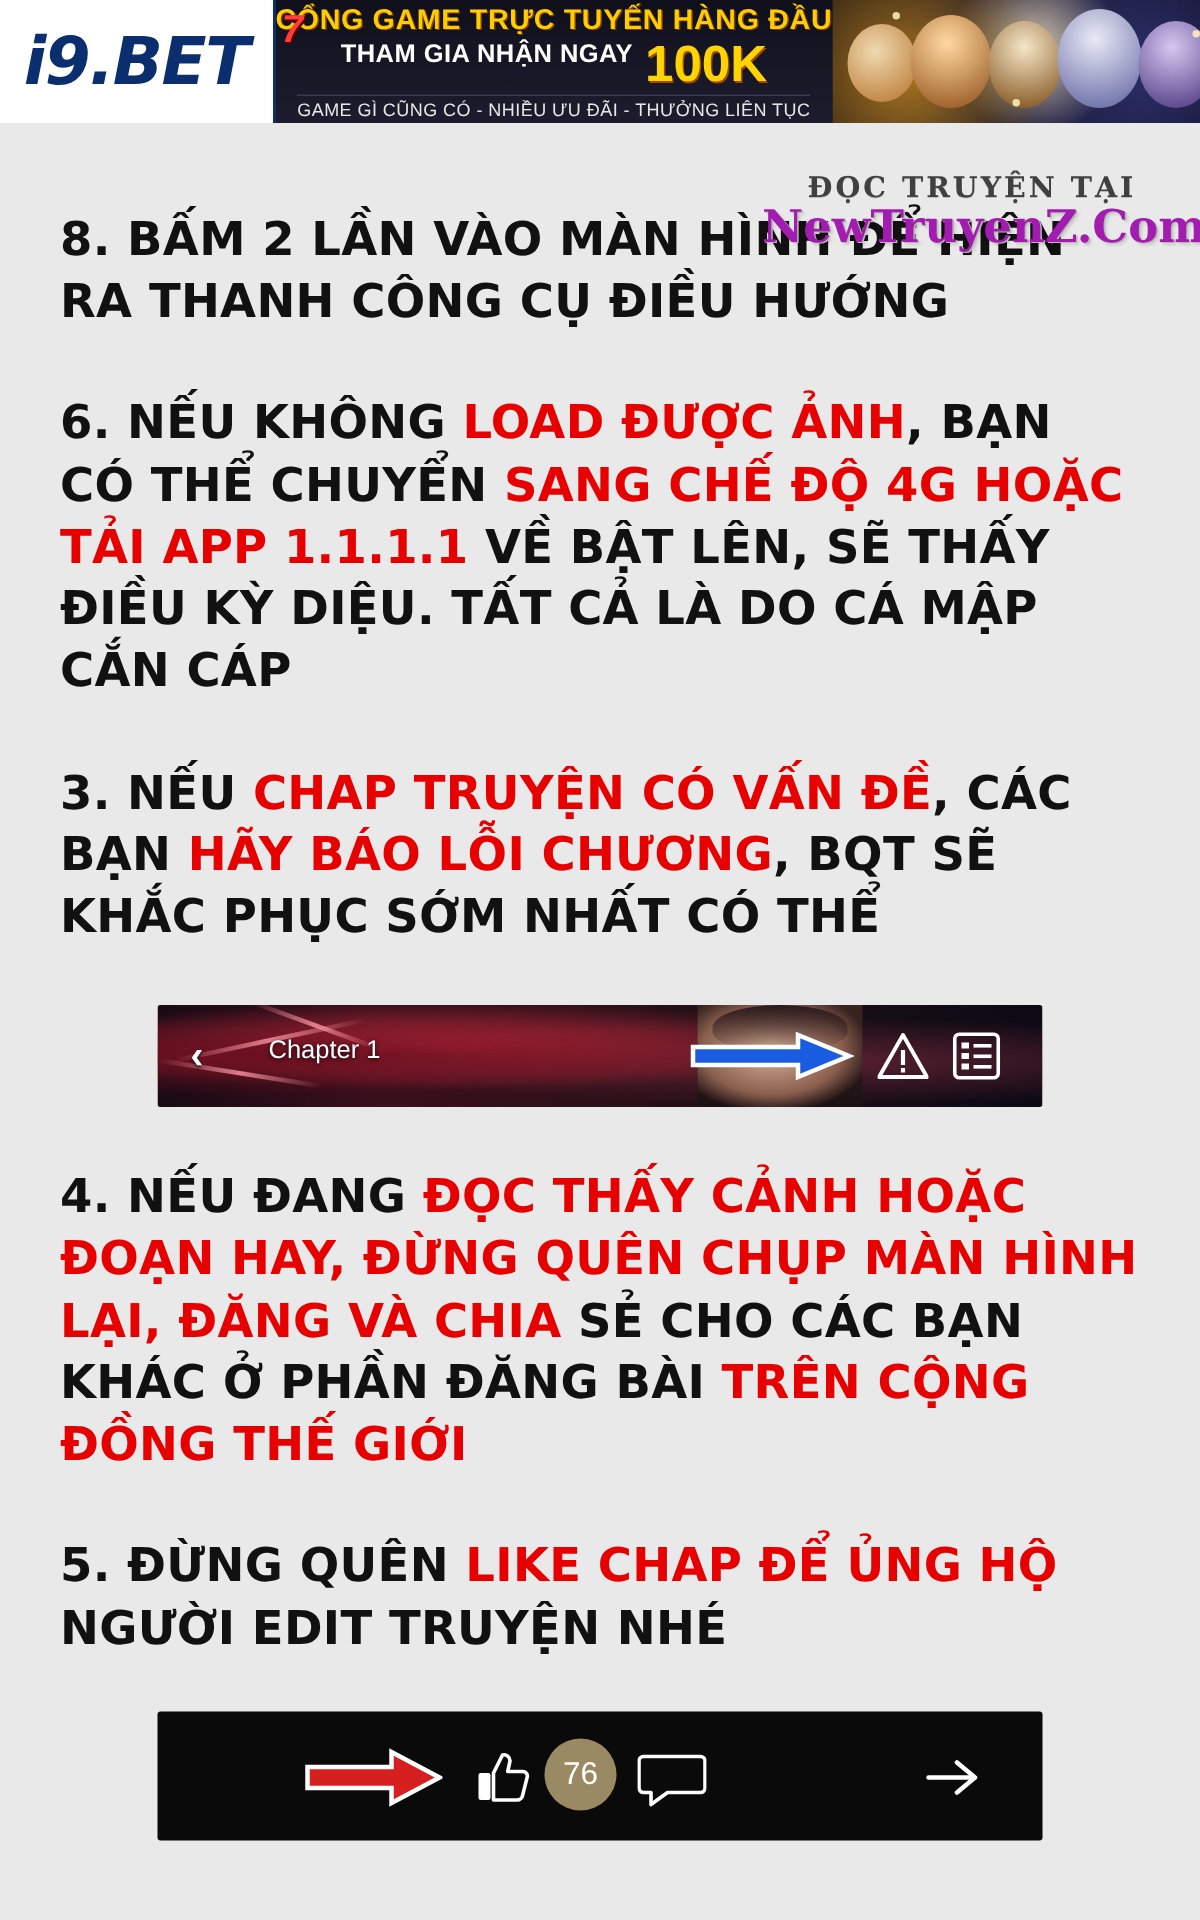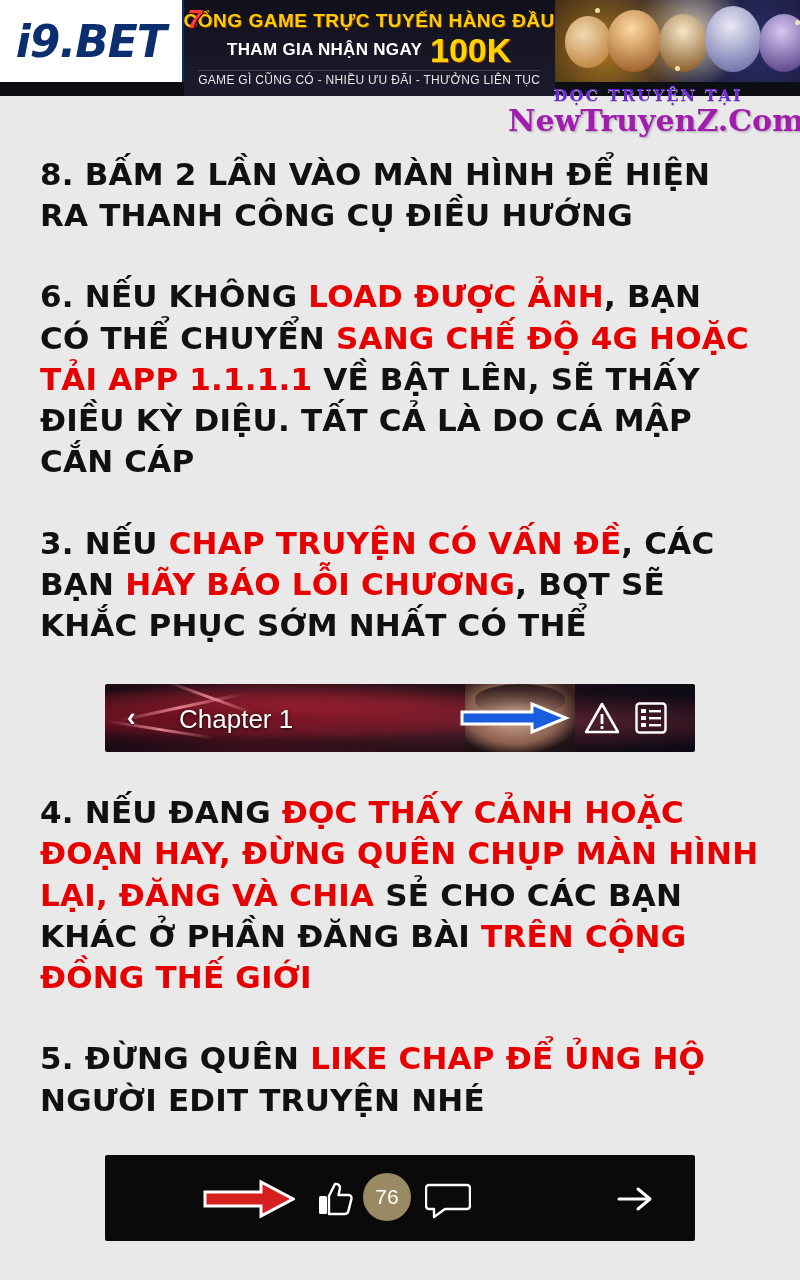--- a/index.html
+++ b/index.html
@@ -12,21 +12,21 @@
     background: #e9e9e9;
     font-family: "Liberation Sans", sans-serif;
     overflow: hidden;
     position: relative;
   }
 
   
   .ad-banner {
     position: relative;
     width: 800px;
-    height: 96px;
+    height: 82px;
     background: #0d0d14;
     display: flex;
     overflow: hidden;
   }
   .ad-logo {
     width: 200px;
     height: 82px;
     background: #ffffff;
     display: flex;
     align-items: center;
@@ -58,21 +58,21 @@
   .ad-line1 {
     color: #ffcc00;
     font-weight: bold;
     font-size: 19px;
     letter-spacing: 0.5px;
     text-shadow: 1px 1px 0 #7a3c00;
     white-space: nowrap;
   }
   .ad-line2 {
     display: flex;
-    align-items: center;
+    align-items: flex-start;
     gap: 8px;
     margin-top: 1px;
   }
   .ad-line2 .sub {
     color: #ffffff;
     font-weight: bold;
     font-size: 17px;
     letter-spacing: 0.3px;
   }
   .ad-line2 .amount {
@@ -134,24 +134,25 @@
     position: absolute;
     right: 12px;
     top: 86px;
     text-align: center;
     width: 280px;
     pointer-events: none;
   }
   .watermark .wm-top {
     font-family: "DejaVu Serif", serif;
     font-weight: bold;
-    font-size: 16px;
-    color: #6d28d9;
+    font-size: 19px;
+    color: #404040;
     letter-spacing: 2px;
     text-shadow: 0 1px 0 #bfbfbf;
+    margin-top: 28px;
   }
   .watermark .wm-main {
     font-family: "DejaVu Serif", serif;
     font-weight: bold;
     font-size: 30px;
     color: #a21caf;
     letter-spacing: 0px;
     text-shadow: 1px 1px 0 #b8b8b8, 2px 2px 2px rgba(0,0,0,.12);
     margin-top: -2px;
   }
@@ -233,21 +234,21 @@
     font-weight: bold;
     line-height: 1;
     text-shadow: 0 1px 2px rgba(0,0,0,.8);
   }
   .fig-chapter .chapter-label {
     position: absolute;
     left: 74px;
     top: 20px;
     color: #ffffff;
     font-family: "Liberation Sans", sans-serif;
-    font-size: 26px;
+    font-size: 17px;
     text-shadow: 0 1px 3px rgba(0,0,0,.85);
   }
   .fig-chapter .blue-arrow {
     position: absolute;
     left: 355px;
     top: 18px;
     width: 110px;
     height: 32px;
   }
   .fig-chapter .warn-icon {

